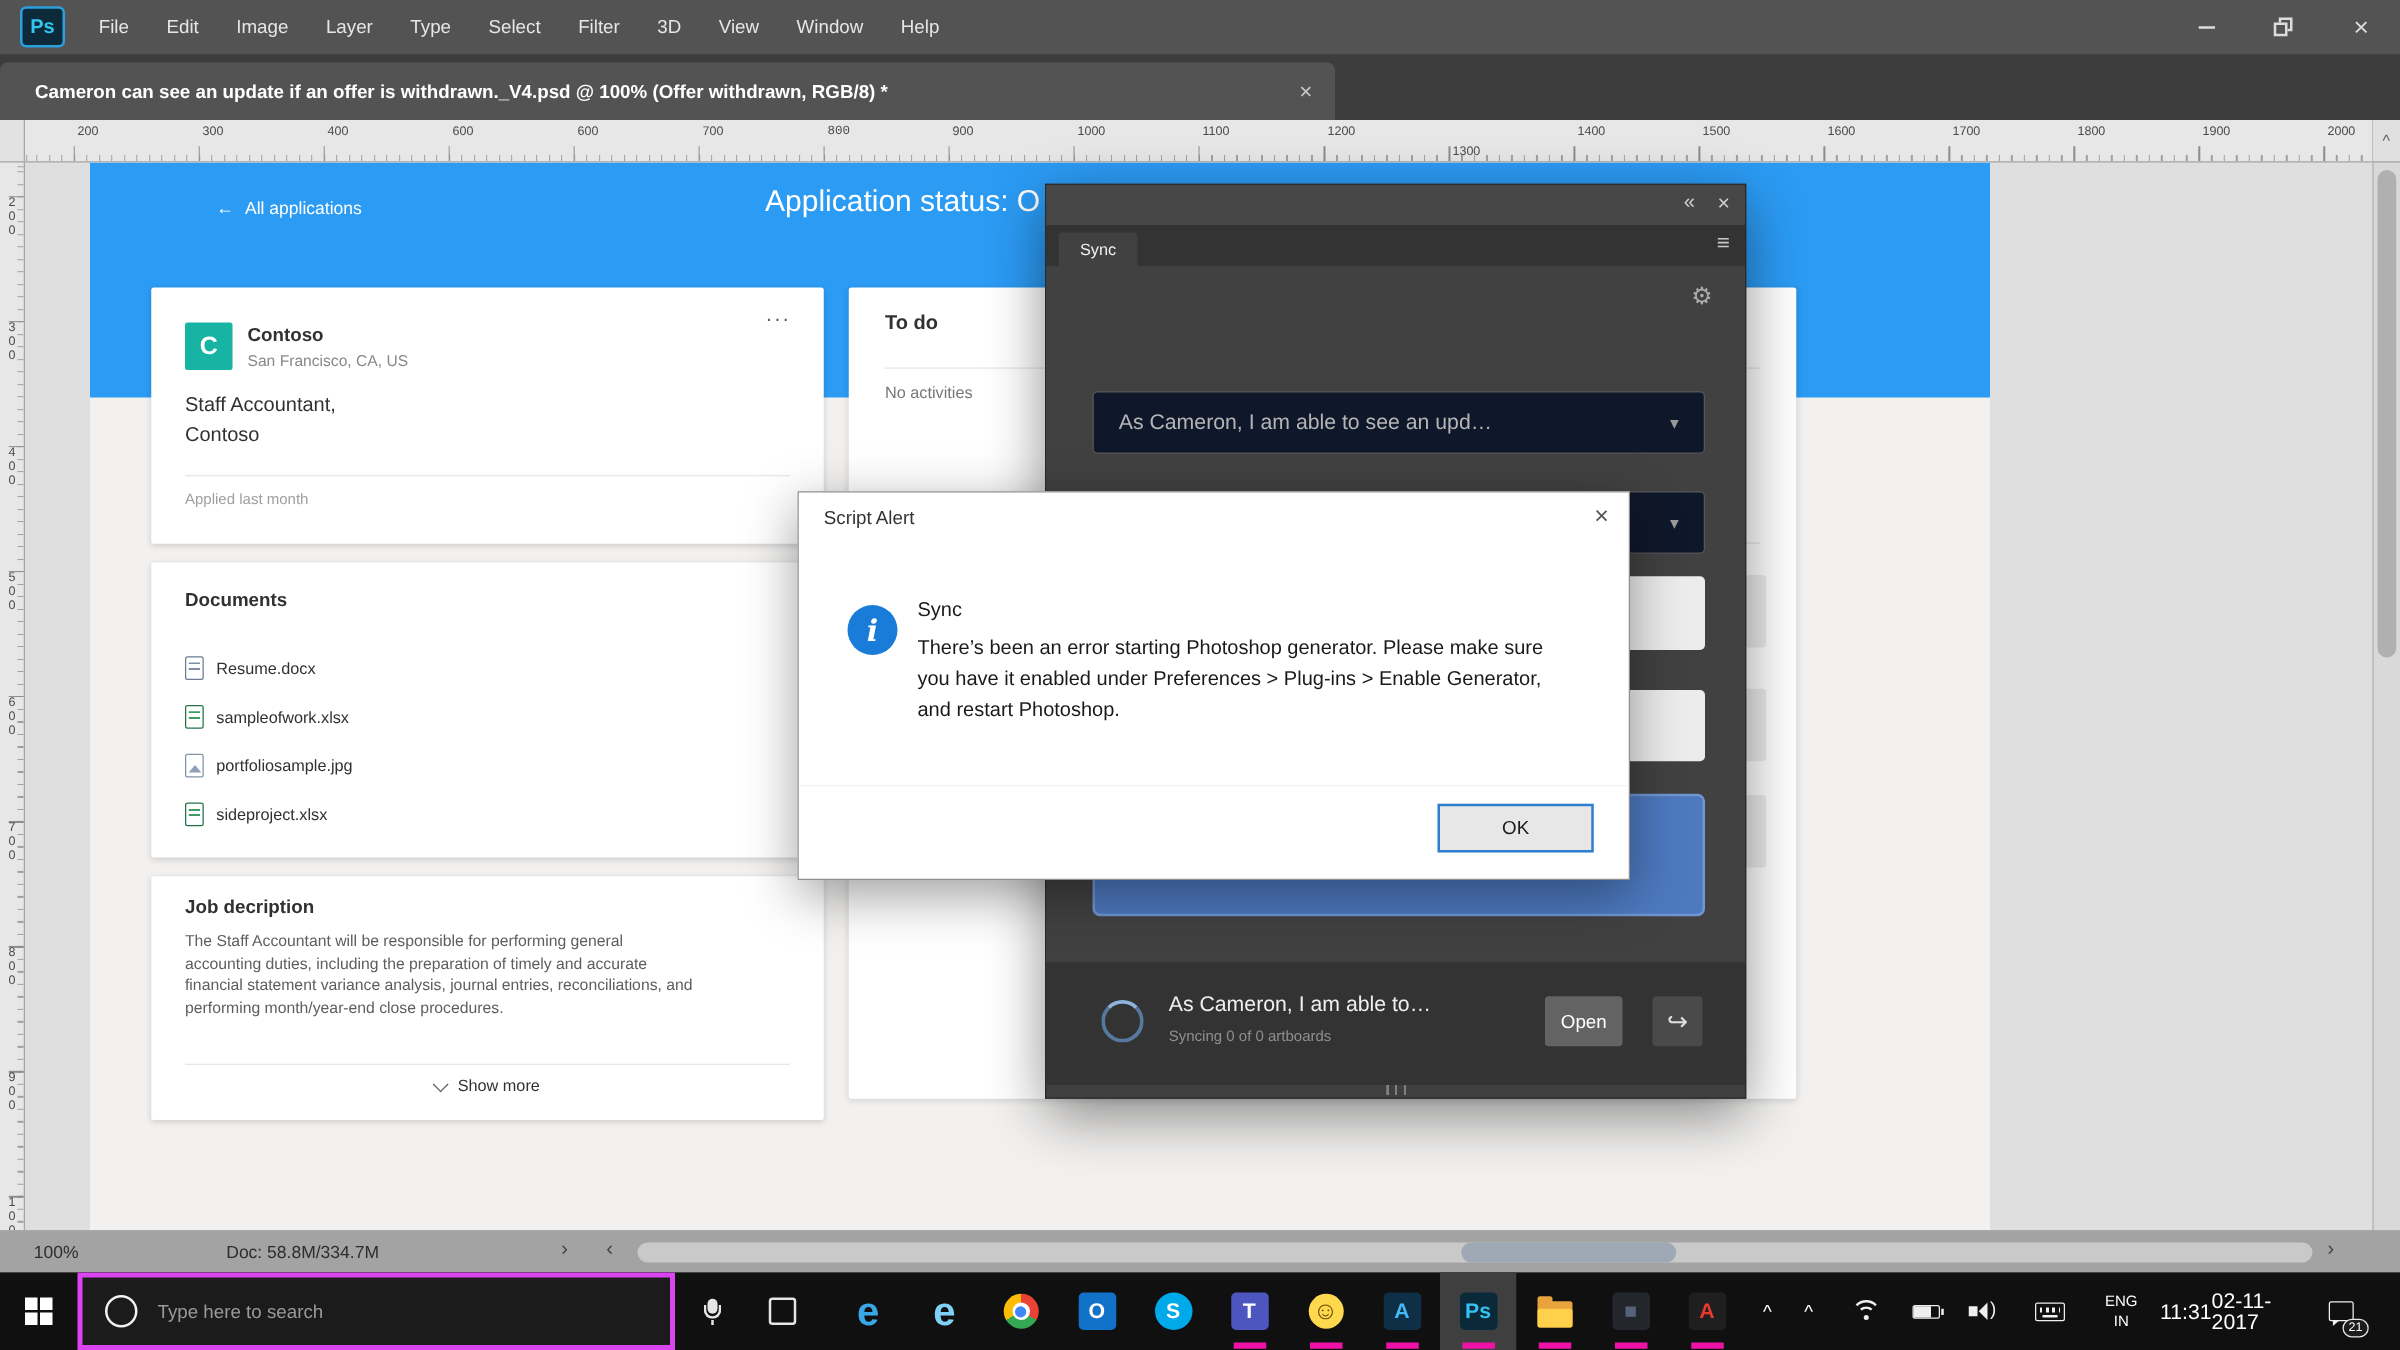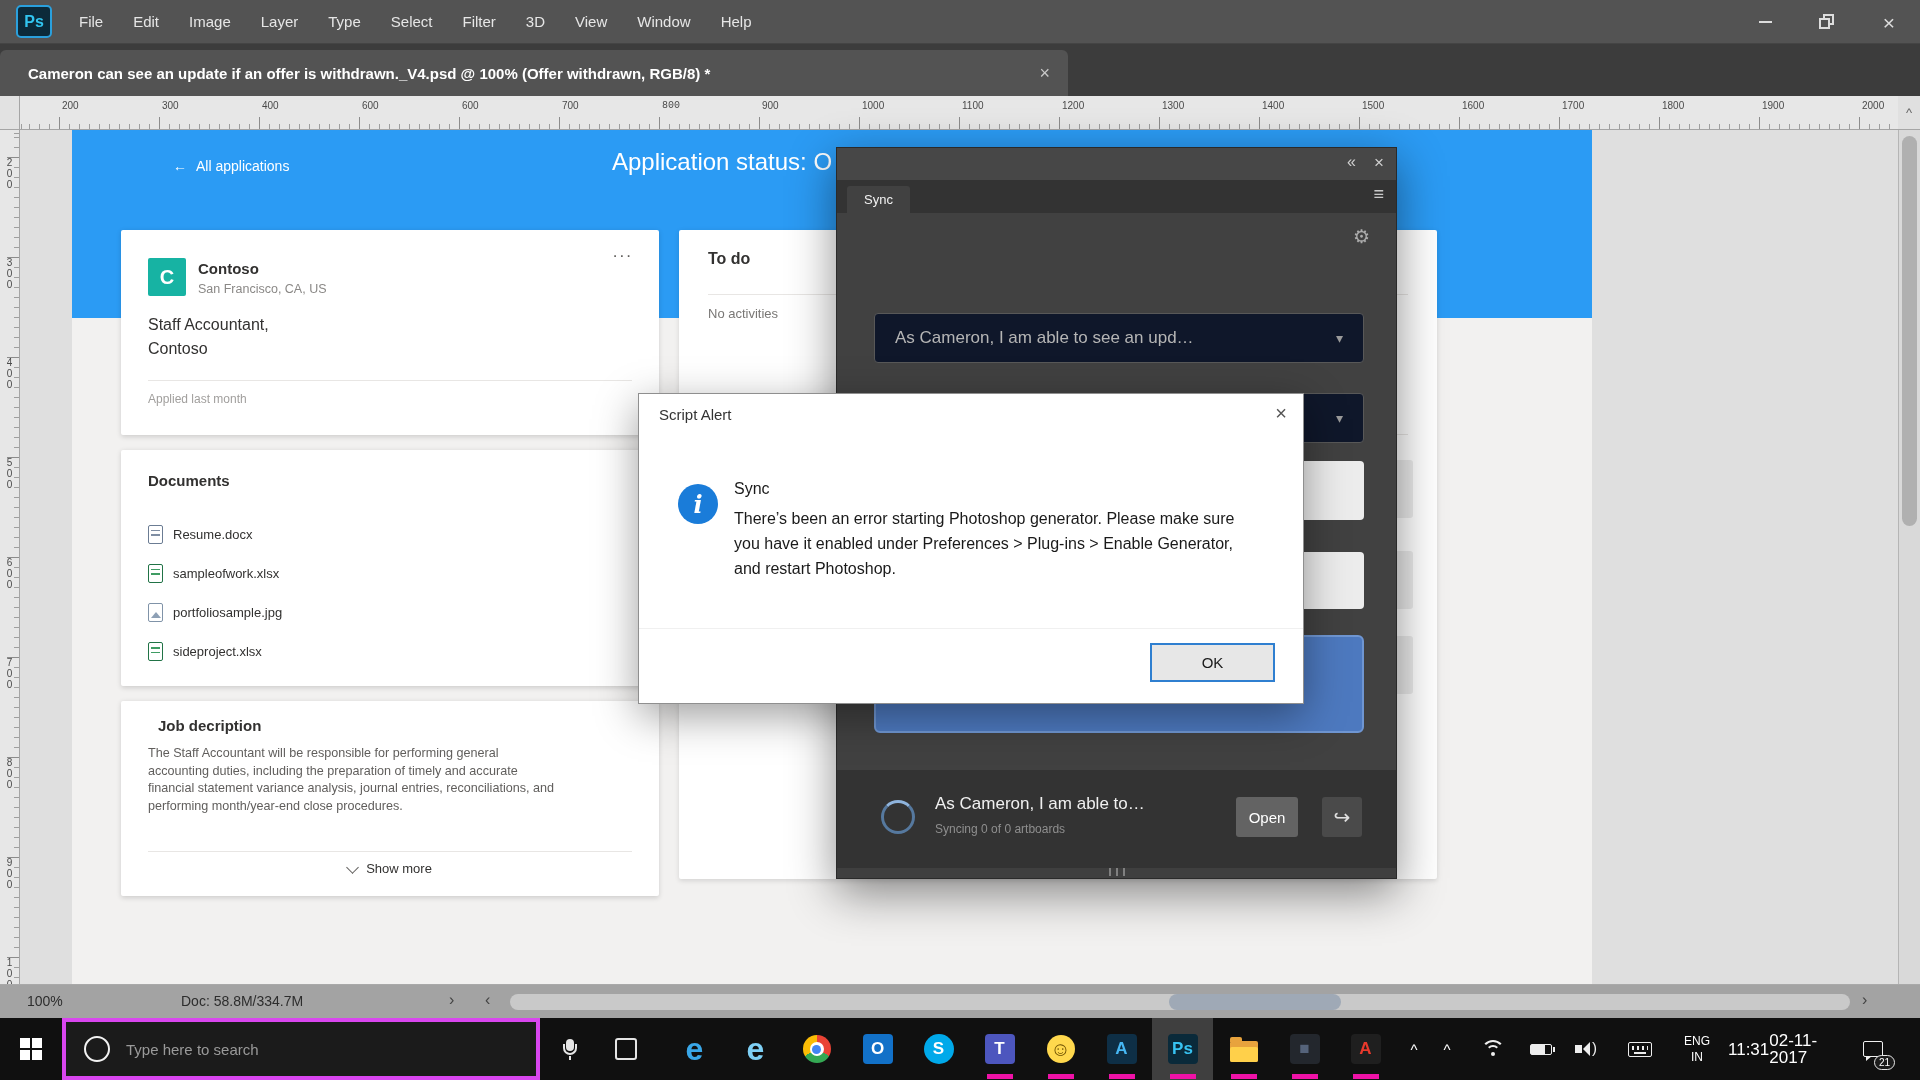--- a/index.html
+++ b/index.html
@@ -84,21 +84,21 @@
   .doc-label{font-size:13px;color:#323130}
   .fico{width:15px;height:19px;border:1.5px solid #6b7c93;border-radius:2px;position:relative;background:#fff;flex:0 0 auto}
   .fico::after{content:"";position:absolute;left:2px;right:2px;top:4px;height:9px;
        background:repeating-linear-gradient(#7f8ea3 0 1.5px,transparent 1.5px 4.5px)}
   .fico.xls{border-color:#217346}
   .fico.xls::after{background:repeating-linear-gradient(#3f9c63 0 1.5px,transparent 1.5px 4.5px)}
   .fico.img{border-color:#8093a8}
   .fico.img::after{left:1.5px;right:auto;top:auto;bottom:3px;height:0;background:none;
        border-left:5px solid transparent;border-right:5px solid transparent;border-bottom:6px solid #8ea0b5}
   #job-card{left:101px;top:571px;width:538px;height:195px}
-  #j-title{position:absolute;left:37px;top:16px;font-size:15px;font-weight:600;color:#323130}
+  #j-title{position:absolute;left:27px;top:16px;font-size:15px;font-weight:600;color:#323130}
   #j-body{position:absolute;left:27px;top:44px;width:410px;font-size:12.6px;line-height:17.5px;color:#605e5c}
   #j-div{left:27px;right:27px;top:150px}
   #j-more{position: absolute;left:0;right:0;top:160px;display:flex;align-items:center;justify-content:center;gap:9px;
           font-size:13px;color:#323130}
   .chev-down{width:9px;height:9px;border-left:1.5px solid #605e5c;border-bottom:1.5px solid #605e5c;
           transform:rotate(-45deg);margin-top:-3px}
 
   
   #sync-panel{position:absolute;left:836px;top:147px;width:561px;height:732px;background:#3f3f3f;
           border:1px solid #2a2a2a;box-shadow:0 14px 44px rgba(0,0,0,.45);z-index:40}
@@ -279,21 +279,21 @@
       <span class="hr-num" style="left: 142px;">300</span>
       <span class="hr-num" style="left: 242px;">400</span>
       <span class="hr-num" style="left: 342px;">600</span>
       <span class="hr-num" style="left: 442px;">600</span>
       <span class="hr-num" style="left: 542px;">700</span>
       <span class="hr-num" style="left: 642px; font-family: Liberation Mono, monospace;">800</span>
       <span class="hr-num" style="left: 742px;">900</span>
       <span class="hr-num" style="left: 842px;">1000</span>
       <span class="hr-num" style="left: 942px;">1100</span>
       <span class="hr-num" style="left: 1042px;">1200</span>
-      <span class="hr-num" style="left: 1142px;">1300</span>
+      <span class="hr-num" style="left: 1142px; margin-top: 16px;">1300</span>
       <span class="hr-num" style="left: 1242px;">1400</span>
       <span class="hr-num" style="left: 1342px;">1500</span>
       <span class="hr-num" style="left: 1442px;">1600</span>
       <span class="hr-num" style="left: 1542px;">1700</span>
       <span class="hr-num" style="left: 1642px;">1800</span>
       <span class="hr-num" style="left: 1742px;">1900</span>
       <span class="hr-num" style="left: 1842px;">2000</span>
     </div>
 </div>
 <div id="vruler">

